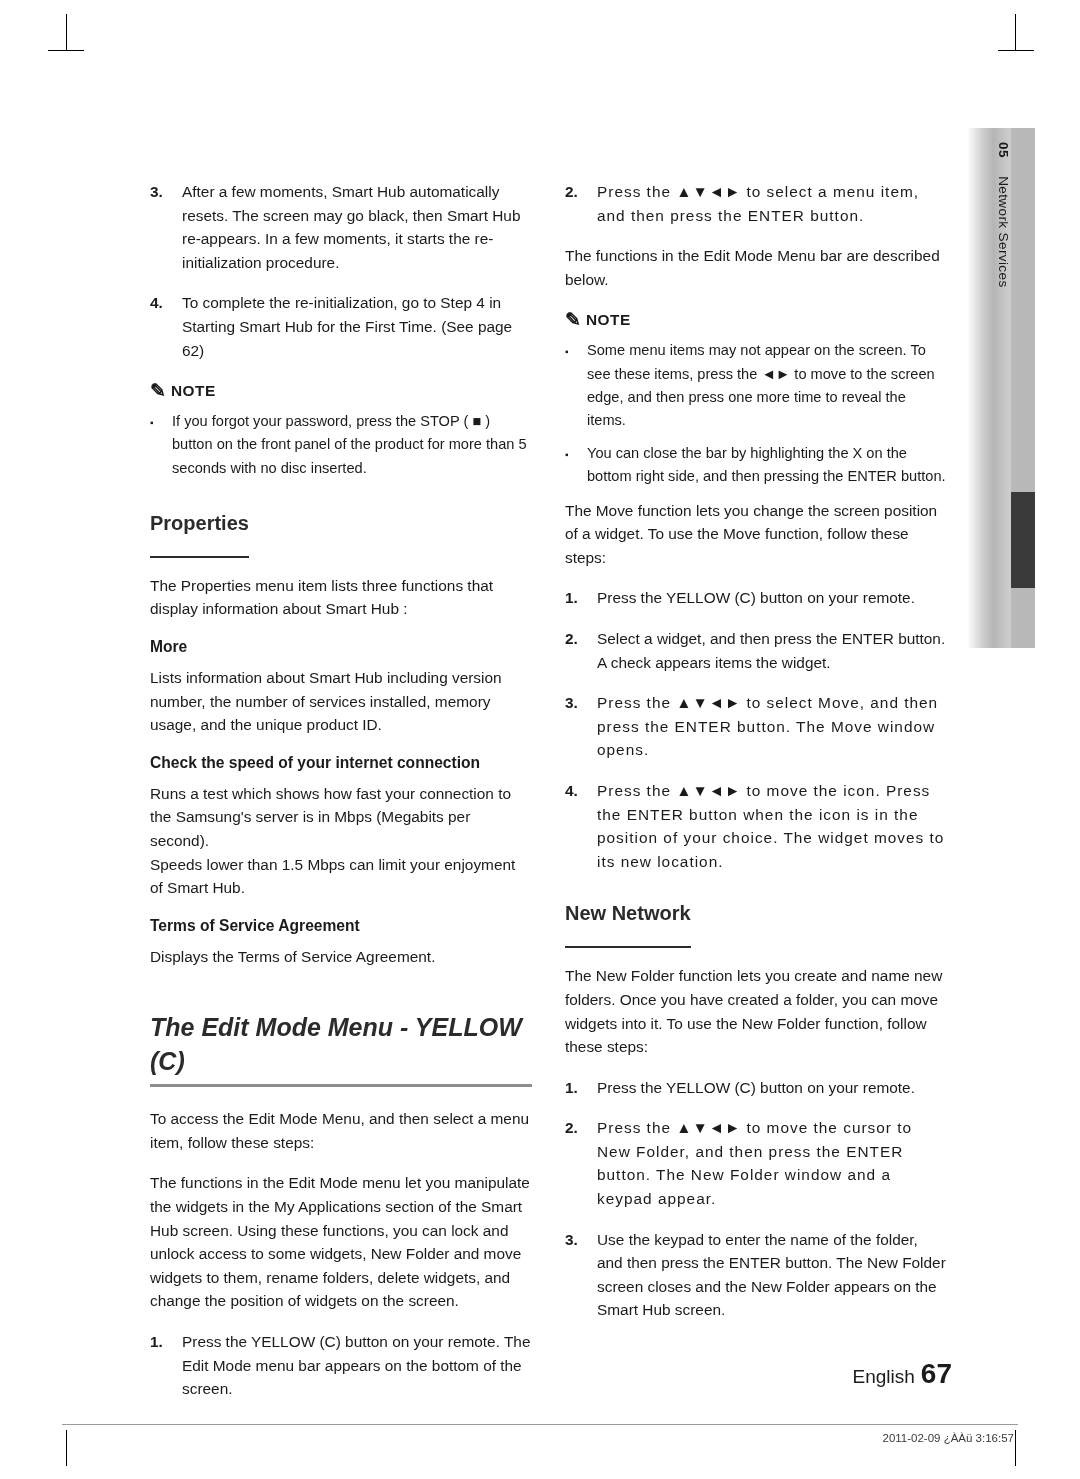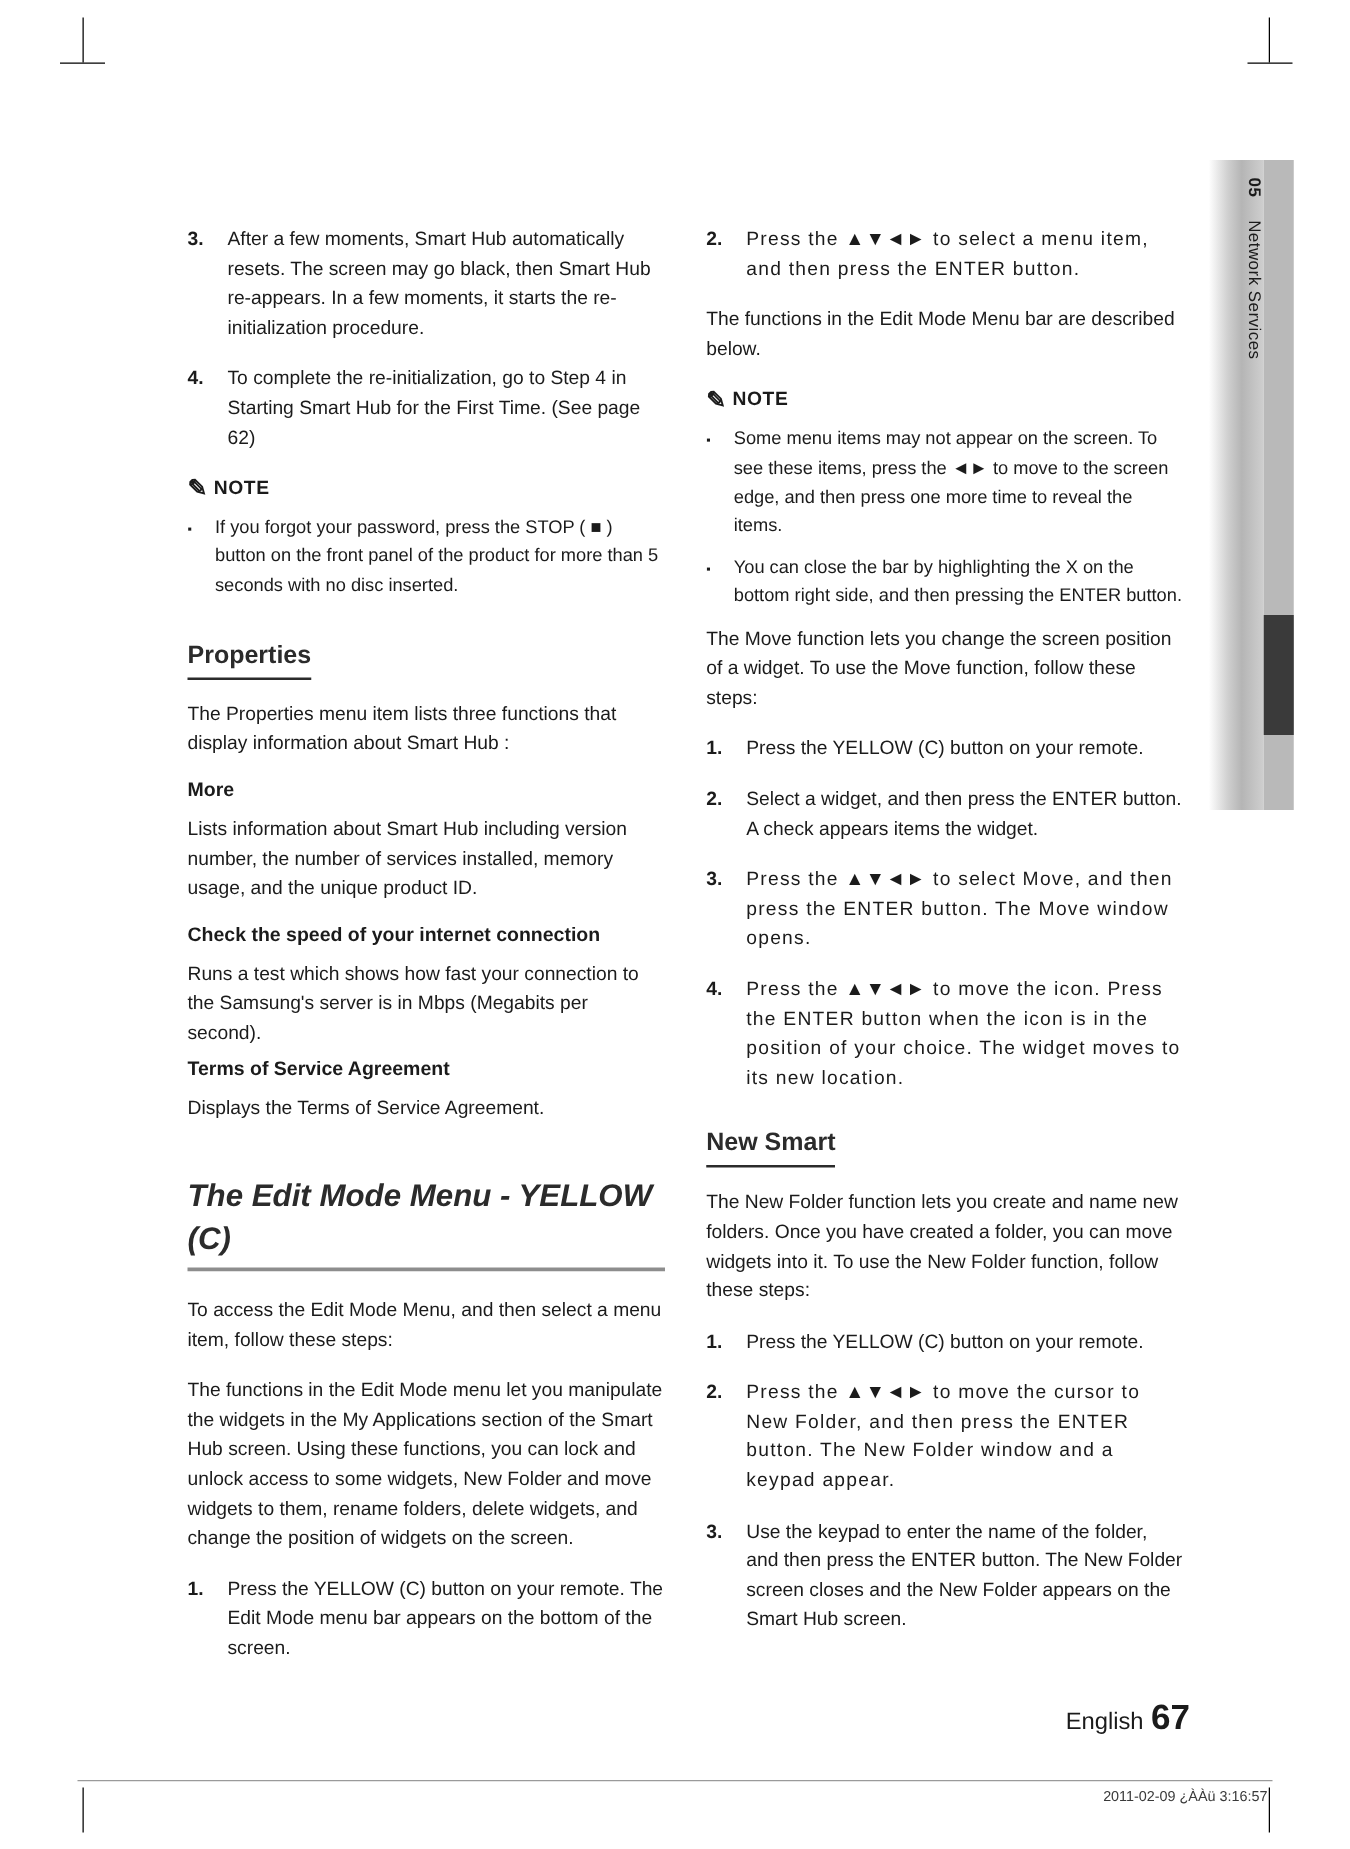--- a/index.html
+++ b/index.html
@@ -34,21 +34,21 @@
   .num-item .t{flex:1;font-size:15.4px;line-height:23.6px;}
 
   .note-head{display:flex;align-items:center;gap:8px;margin:6px 0 8px 0;}
   .note-head .glyph{font-size:19px;font-weight:bold;letter-spacing:-3px;}
   .note-head .word{font-weight:bold;font-size:15.4px;letter-spacing:.5px;text-align:center;}
   .note-item{display:flex;margin-bottom:10px;}
   .note-item .bullet{flex:0 0 22px;font-size:10px;line-height:26px;color:#1b1b1b;}
   .note-item .t{flex:1;font-size:14.6px;line-height:23.2px;}
 
   .h2{font-size:20px;font-weight:bold;color:#2b2b2b;display:inline-block;
-      border-bottom:2px solid #2b2b2b;padding-bottom:6px;margin:12px 0 16px 0;}
+      border-bottom:2px solid #2b2b2b;padding-bottom:21px;margin:12px 0 16px 0;}
   .h3{font-size:15.6px;font-weight:bold;margin:8px 0 10px 0;}
 
   .bigtitle{position:relative;margin:42px 0 20px 0;font-style:italic;}
   .bigtitle .t{font-size:25px;font-weight:bold;color:#2b2b2b;line-height:34px;}
   .bigtitle .rule{height:3px;background:#8d8d8d;margin-top:6px;width:100%;}
 
   .arrows{letter-spacing:1px;}
 
   
   .pagenum{position:absolute;right:128px;top:1358px;text-align:right;}
@@ -104,20 +104,21 @@
     <div style="margin-top:20px;">
       <span class="h2">Properties</span>
     </div>
     <p class="blk">The Properties menu item lists three functions that display information about Smart Hub :</p>
 
     <div class="h3">More</div>
     <p class="blk">Lists information about Smart Hub including version number, the number of services installed, memory usage, and the unique product ID.</p>
 
     <div class="h3">Check the speed of your internet connection</div>
     <p>Runs a test which shows how fast your connection to the Samsung's server is in Mbps (Megabits per second).</p>
+    <p class="blk">Speeds lower than 1.5 Mbps can limit your enjoyment of Smart Hub.</p>
 
     <div class="h3">Terms of Service Agreement</div>
     <p class="blk">Displays the Terms of Service Agreement.</p>
 
     <div class="bigtitle">
       <div class="t">The Edit Mode Menu - YELLOW (C)</div>
       <div class="rule"></div>
     </div>
 
     <p class="blk">To access the Edit Mode Menu, and then select a menu item, follow these steps:</p>
@@ -164,21 +165,21 @@
     <div class="num-item">
       <div class="n">3.</div>
       <div class="t arrows">Press the ▲▼◄► to select Move, and then press the ENTER button. The Move window opens.</div>
     </div>
     <div class="num-item">
       <div class="n">4.</div>
       <div class="t arrows">Press the ▲▼◄► to move the icon. Press the ENTER button when the icon is in the position of your choice. The widget moves to its new location.</div>
     </div>
 
     <div style="margin-top:14px;">
-      <span class="h2">New Smart</span>
+      <span class="h2">New Network</span>
     </div>
     <p class="blk">The New Folder function lets you create and name new folders. Once you have created a folder, you can move widgets into it. To use the New Folder function, follow these steps:</p>
 
     <div class="num-item">
       <div class="n">1.</div>
       <div class="t">Press the YELLOW (C) button on your remote.</div>
     </div>
     <div class="num-item">
       <div class="n">2.</div>
       <div class="t arrows">Press the ▲▼◄► to move the cursor to New Folder, and then press the ENTER button. The New Folder window and a keypad appear.</div>

